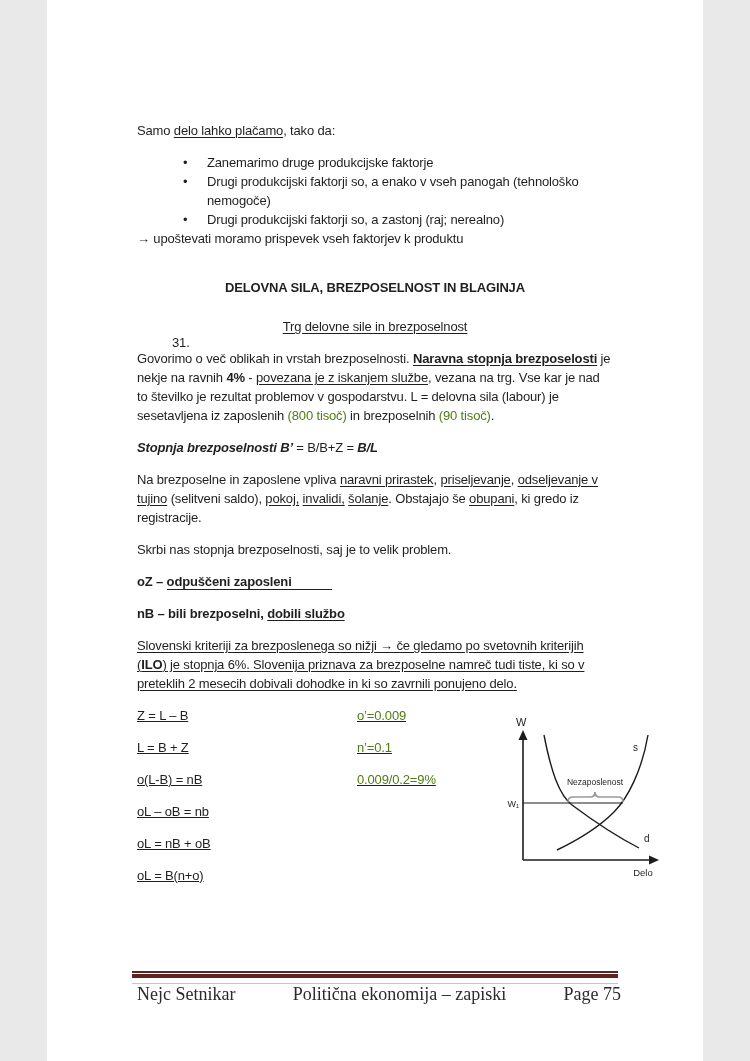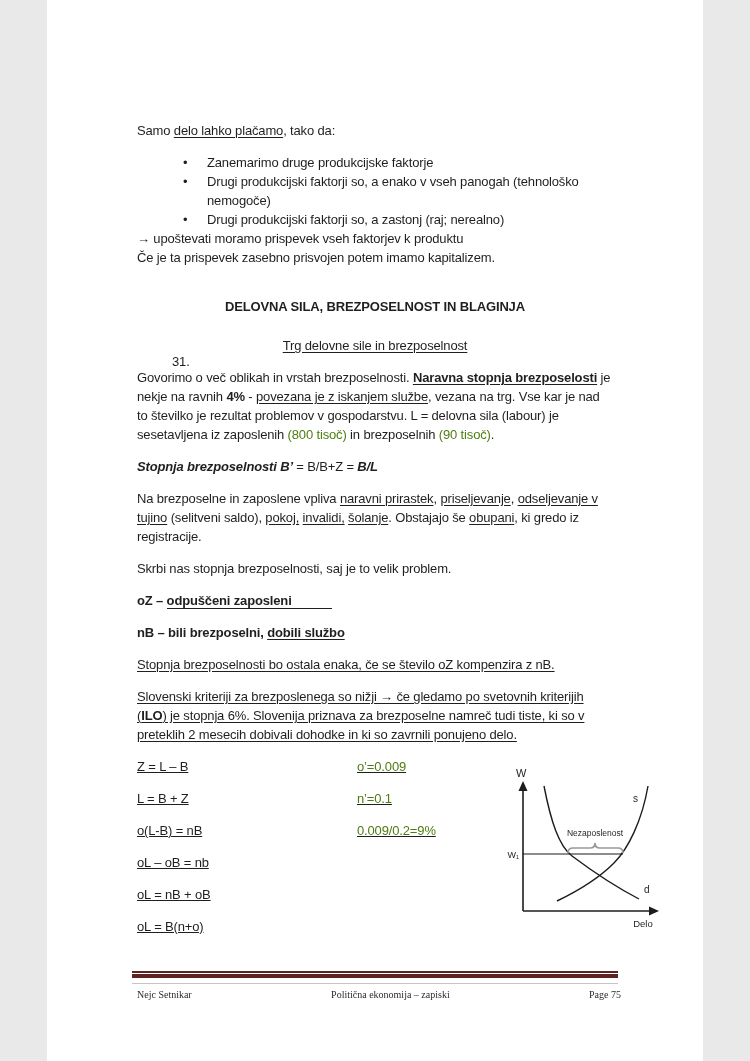--- a/index.html
+++ b/index.html
@@ -30,62 +30,60 @@
   .frow { display:flex; margin:0 0 13px 0;text-decoration:underline; }
   .frow .formula { width:220px; }
   .diagram { position:absolute; left:365px; top:2px; }
   .footer-rule { position:absolute; left:85px; right:85px; top:971px; }
   .footer-rule .thin  { height:2px; margin-bottom:1px; }
   .footer-rule .thick { height:4px; }
   .footer-rule .faint { height:1px; background:#c9c2c2; margin-top:5px; }
   .footer-text {
     position:absolute; left:90px; right:82px; top:985px;
     display:flex; justify-content:space-between; align-items:baseline;
-    font-family:"Liberation Serif","DejaVu Serif",serif; font-size:10px;
+    font-family:"Liberation Serif","DejaVu Serif",serif; font-size:18px;
     color:#2b2b2b; letter-spacing:0;
   }
   svg text { font-family:"Liberation Sans","DejaVu Sans",sans-serif; fill:#1f1f1f; letter-spacing:0; }
 </style>
 </head>
 <body>
 
 <div class="page">
   <div class="content">
 
     <p><span>Samo </span><span class="u">delo lahko plačamo</span><span>, tako da:</span></p>
 
     <ul class="bullets">
       <li>Zanemarimo druge produkcijske faktorje</li>
       <li>Drugi produkcijski faktorji so, a enako v vseh panogah (tehnološko nemogoče)</li>
       <li>Drugi produkcijski faktorji so, a zastonj (raj; nerealno)</li>
     </ul>
 
     <p style="margin-bottom:0">→ upoštevati moramo prispevek vseh faktorjev k produktu</p>
-    <p>Če je ta prispevek zasebno prisvojen potem imamo kapitalizem.</p>
 
     <p class="heading">DELOVNA SILA, BREZPOSELNOST IN BLAGINJA</p>
 
     <div class="subrow">
       <span class="num">31.</span>
       <span class="subtitle">Trg delovne sile in brezposelnost</span>
     </div>
 
     <p class="p-forms"><span>Govorimo o več oblikah in vrstah brezposelnosti. </span><span class="bu">Naravna stopnja brezposelosti</span><span> je nekje na ravnih </span><span class="b">4%</span><span> - </span><span class="u">povezana je z iskanjem službe</span><span>, vezana na trg. Vse kar je nad to številko je rezultat problemov v gospodarstvu. L = delovna sila (labour) je sesetavljena iz zaposlenih </span><span class="gray">(800 tisoč)</span><span> in brezposelnih </span><span class="gray">(90 tisoč)</span><span>.</span></p>
 
     <p><span class="bi">Stopnja brezposelnosti B’</span><span> = B/B+Z = </span><span class="bi">B/L</span></p>
 
     <p><span>Na brezposelne in zaposlene vpliva </span><span class="u">naravni prirastek</span><span>, </span><span class="u">priseljevanje</span><span>, </span><span class="u">odseljevanje v tujino</span><span> (selitveni saldo), </span><span class="u">pokoj,</span><span> </span><span class="u">invalidi,</span><span> </span><span class="u">šolanje</span><span>. Obstajajo še </span><span class="u">obupani</span><span>, ki gredo iz registracije.</span></p>
 
     <p>Skrbi nas stopnja brezposelnosti, saj je to velik problem.</p>
 
     <p><span class="b">oZ – </span><span class="u-ext">odpuščeni zaposleni</span></p>
 
     <p><span class="b">nB – bili brezposelni, </span><span class="bu">dobili službo</span></p>
 
-    <p><span class="u">Stopnja brezposelnosti bo ostala enaka, če se število oZ kompenzira z nB.</span></p>
 
     <p><span class="u">Slovenski kriteriji za brezposlenega so nižji → če gledamo po svetovnih kriterijih (</span><span class="bu">ILO</span><span class="u">) je stopnja 6%. Slovenija priznava za brezposelne namreč tudi tiste, ki so v preteklih 2 mesecih dobivali dohodke in ki so zavrnili ponujeno delo.</span></p>
 
     <div class="formula-block">
 
       <div class="frow">
         <span class="formula">Z = L – B</span>
         <span class="gray">o’=0.009</span>
       </div>
       <div class="frow">

